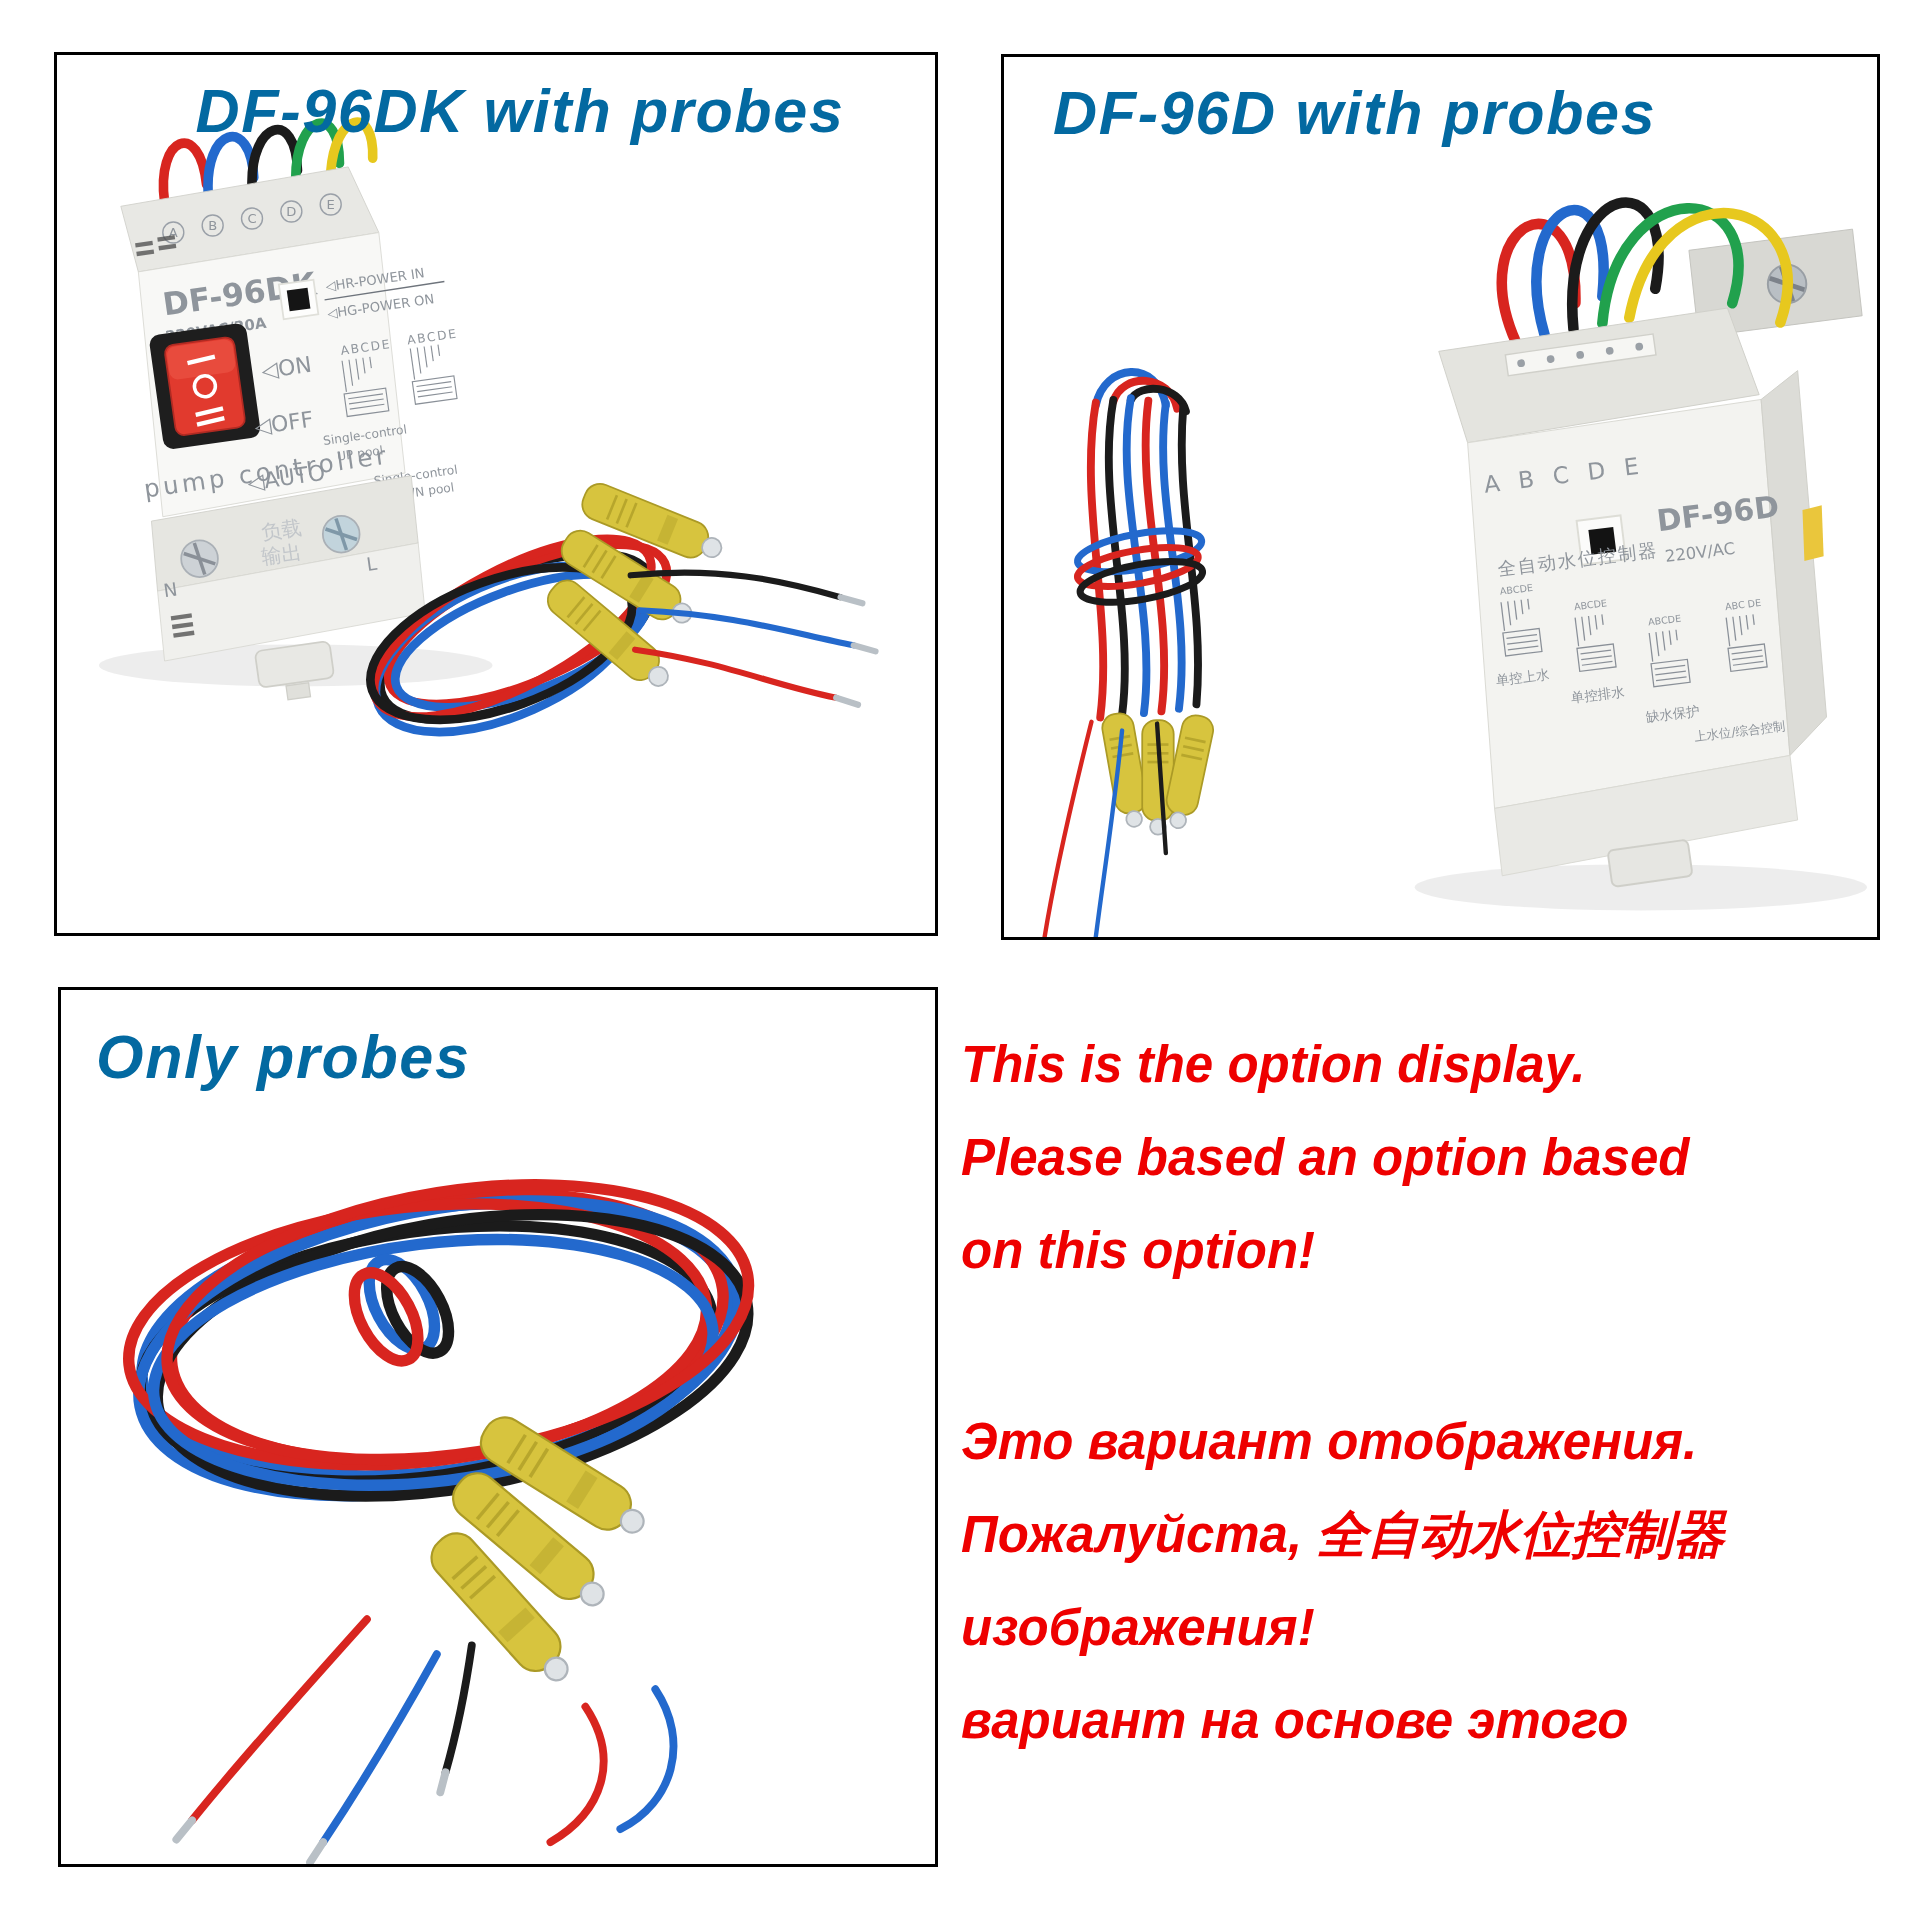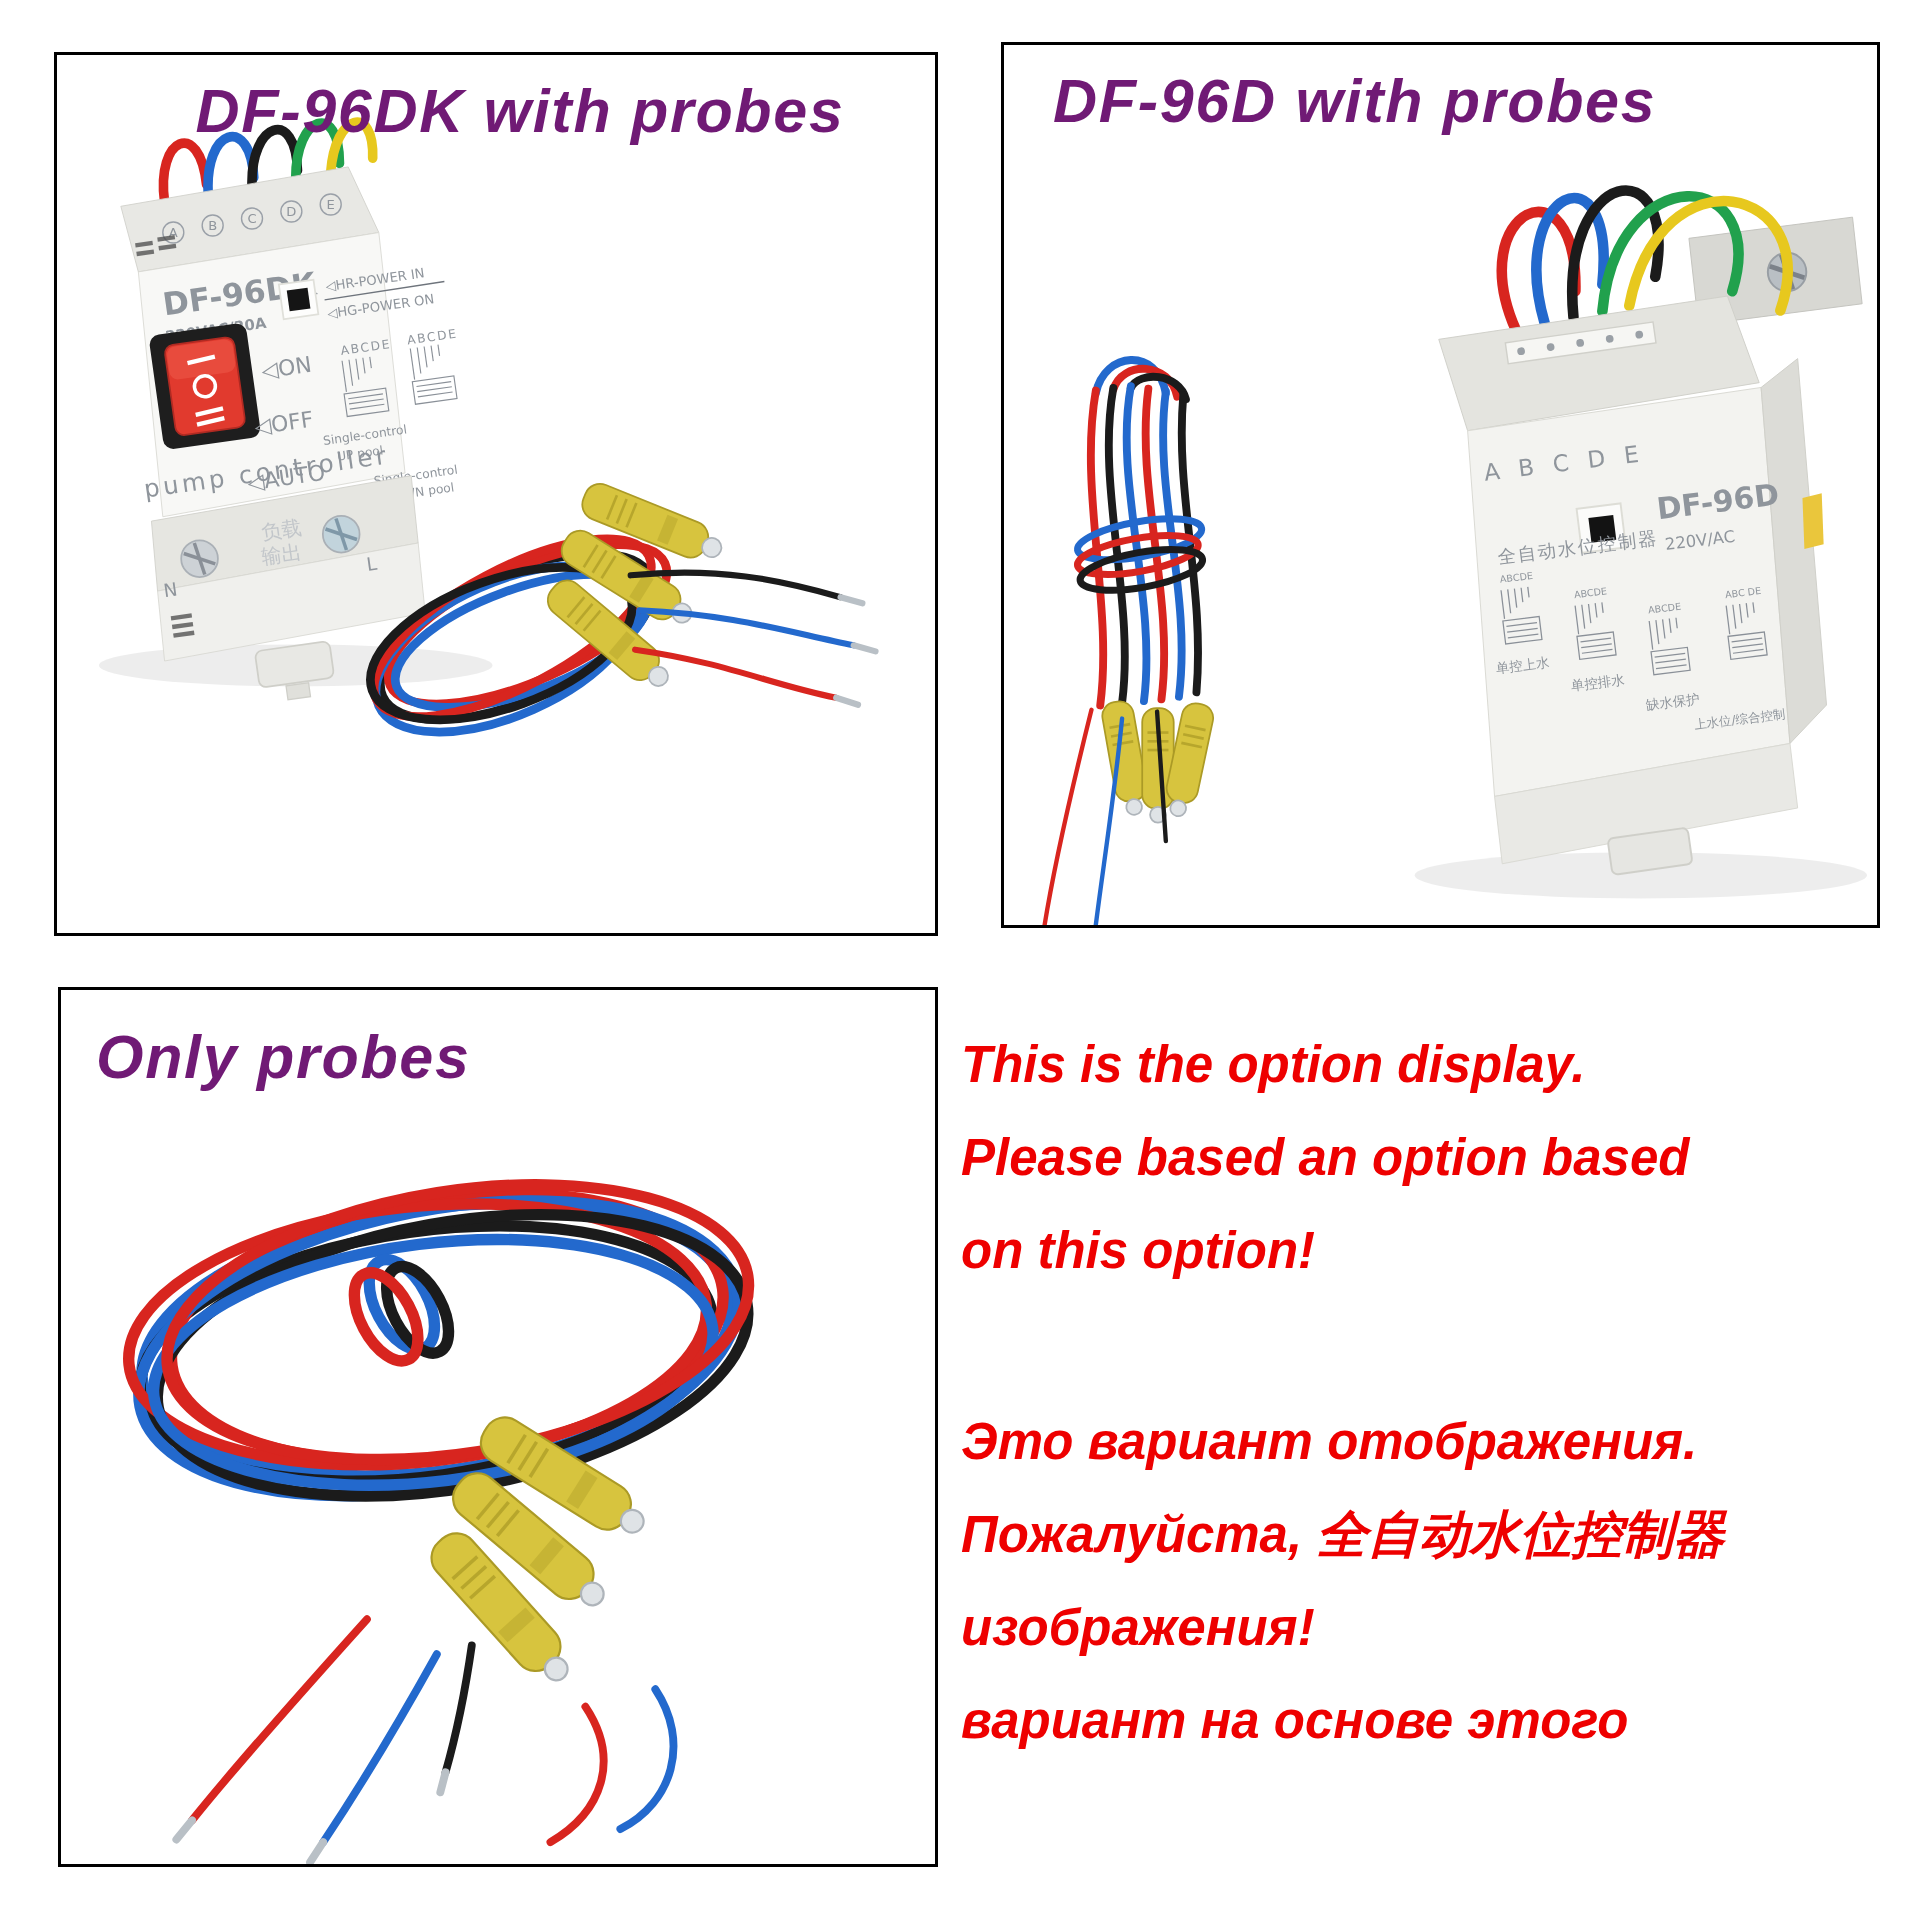--- a/index.html
+++ b/index.html
@@ -1,23 +1,23 @@
 <!DOCTYPE html>
 <html style="font-size:14px"><head>
 <meta charset="utf-8">
 <style>
   html,body{margin:0;padding:0;background:#ffffff;}
   body{position:relative;width:1929px;height:1929px;overflow:hidden;
        font-family:"Liberation Sans",sans-serif;}
   .panel{position:absolute;border:3.5px solid #000;background:#fff;box-sizing:border-box;}
   #panel-dk{left:54px;top:52px;width:884px;height:884px;}
-  #panel-d{left:1001px;top:42px;width:879px;height:886px;}
+  #panel-d{left:1001px;top:54px;width:879px;height:886px;}
   #panel-probes{left:58px;top:987px;width:880px;height:880px;padding-left:36px;}
   .panel-title{position:absolute;font-style:italic;font-weight:700;font-size:61px;
-               color:#701a75;white-space:nowrap;line-height:61px;letter-spacing:1.7px;z-index:5;}
+               color:#0369a1;white-space:nowrap;line-height:61px;letter-spacing:1.7px;z-index:5;}
   #title-dk{left:0;right:0;top:26px;text-align:center;padding-left:48px;}
   #title-d{left:49px;top:26px;}
   #title-probes{left:35px;top:37px;}
   .art{position:absolute;left:0;top:0;width:100%;height:100%;}
   #notice{position:absolute;left:961px;top:1018px;width:969px;}
   .notice-line{font-style:italic;font-weight:700;font-size:51px;line-height:93px;
                color:#ee0000;white-space:nowrap;}
   #notice-ru{margin-top:98px;}
   .t{font-family:"DejaVu Sans",sans-serif;fill:#8f959c;}
   .tc{font-family:"DejaVu Sans",sans-serif;fill:#c2c6ca;}

